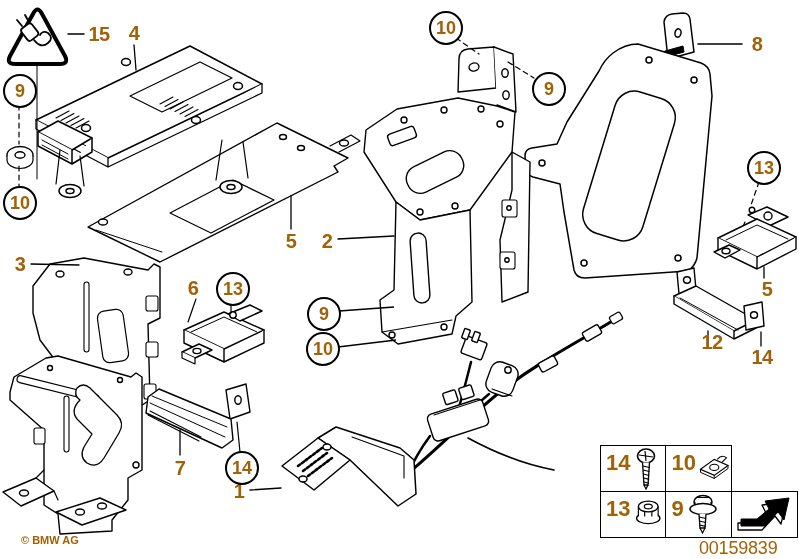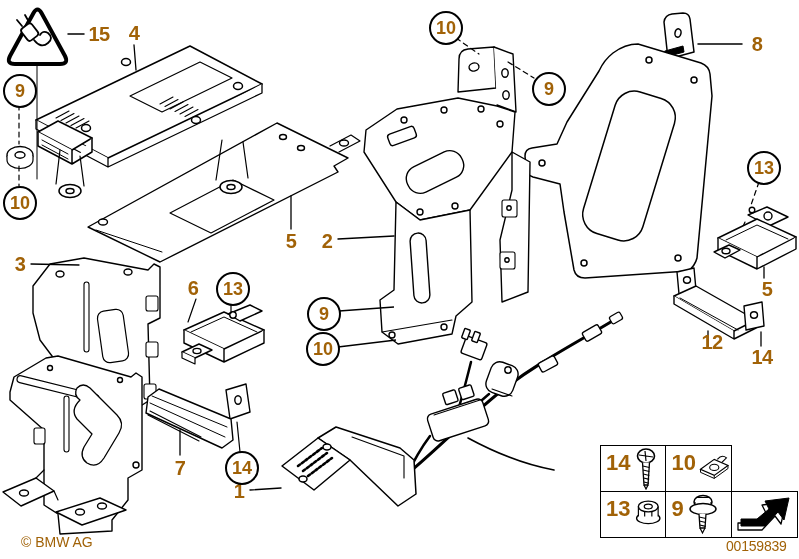--- a/index.html
+++ b/index.html
@@ -9,22 +9,22 @@
   .plabel{position:absolute;transform:translate(-50%,-50%);font-weight:bold;font-size:20px;
           letter-spacing:-0.5px;white-space:nowrap}
   .callout{position:absolute;width:30px;height:30px;margin-left:-16px;margin-top:-16px;
            border:2.2px solid #000;border-radius:50%;background:#fff;display:flex;
            align-items:center;justify-content:center;font-weight:bold;font-size:18px}
   .legend{position:absolute;left:600px;top:445px;width:198px;height:94px}
   .lcell{position:absolute;border:1.6px solid #000;background:#fff;box-sizing:border-box;
          display:flex;align-items:flex-start;padding:2px 2px 0 5px;gap:3px}
   .lcell.arrowcell{align-items:center;justify-content:center;padding:2px}
   .lnum{font-weight:bold;font-size:22px;line-height:1;padding-top:4px}
-  .copyright{position:absolute;left:21px;top:534px;font-size:14px;font-weight:normal}
-  .docnum{position:absolute;left:726px;top:538px;font-size:14px;letter-spacing:-0.2px}
+  .copyright{position:absolute;left:21px;top:534px;font-size:11px;font-weight:bold}
+  .docnum{position:absolute;left:699px;top:538px;font-size:18px;letter-spacing:-0.2px}
 </style>
 </head>
 <body>
 
 <div class="stage">
 
   <svg class="art" width="799" height="559" viewBox="0 0 799 559">
     <g stroke="#000" fill="none" stroke-linejoin="round" stroke-linecap="round">
 
       <g>

